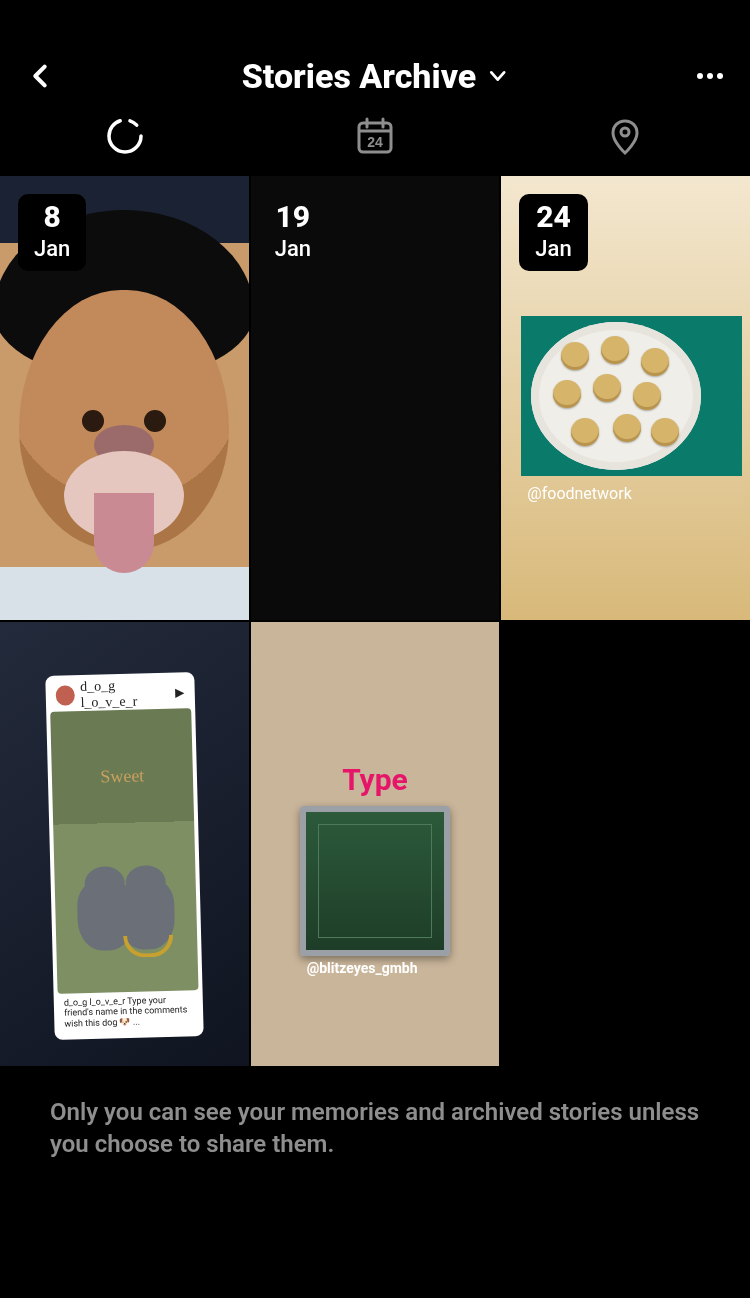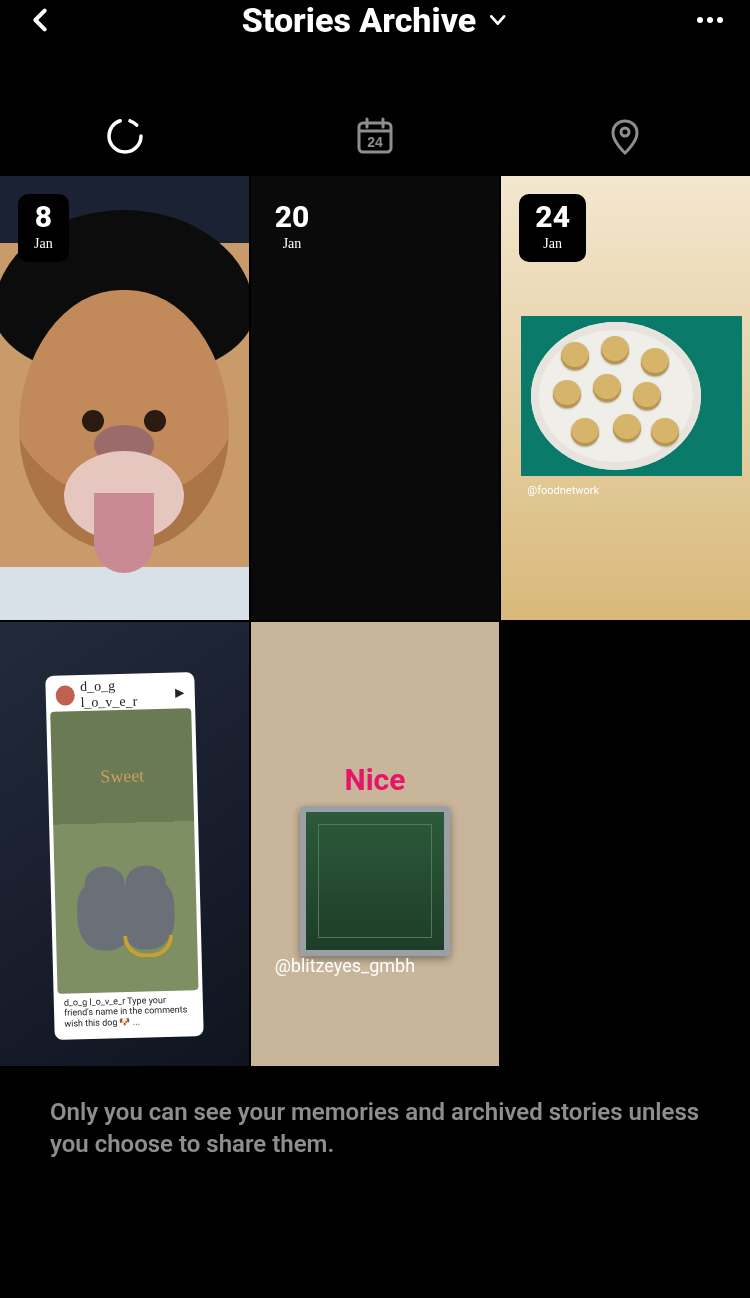--- a/index.html
+++ b/index.html
@@ -6,21 +6,21 @@
   html, body {
     width: 750px;
     height: 1298px;
     background: #000;
     font-family: -apple-system, BlinkMacSystemFont, "Segoe UI", Roboto, Helvetica, Arial, sans-serif;
     color: #fff;
     overflow: hidden;
   }
   .header {
     display: flex;
-    align-items: flex-start;
+    align-items: flex-end;
     height: 96px;
     padding: 0 20px;
     position: relative;
   }
   .back-btn {
     width: 40px; height: 40px;
     display: flex; align-items: center; justify-content: center;
   }
   .title-wrap {
     position: absolute;
@@ -70,21 +70,21 @@
     top: 18px;
     left: 18px;
     background: #000;
     border-radius: 10px;
     padding: 8px 16px 10px;
     text-align: center;
     z-index: 10;
   }
   .date-badge.transparent { background: transparent; padding: 8px 6px; }
   .date-day { font-size: 30px; font-weight: 800; line-height: 1; }
-  .date-month { font-size: 14px; font-weight: 500; margin-top: 4px; font-family: Liberation Serif, serif; }
+  .date-month { font-size: 22px; font-weight: 500; margin-top: 4px; }
 
   
   .t1 { background: linear-gradient(#1a2233 0 15%, #c99a6a 15% 88%, #d8e0e8 88% 100%); }
   .dog-face {
     position: absolute; left: 50%; top: 55%; transform: translate(-50%,-50%);
     width: 210px; height: 260px;
     background: radial-gradient(circle at 50% 35%, #c28a5a 0 60%, #ab7545 60% 100%);
     border-radius: 50% 50% 48% 48% / 55% 55% 48% 48%;
   }
   .dog-hat {
@@ -109,21 +109,21 @@
   .food-card {
     position: absolute; left: 20px; right: 8px; top: 140px; height: 160px;
     background: #0a7a6a;
   }
   .food-plate {
     position:absolute; left:10px; top:6px; width:170px; height:148px;
     background:#f0eee8; border-radius:50%;
     box-shadow: inset 0 0 0 8px #e6e4dd;
   }
   .biscuit { width:28px; height:28px; background:#d6b46a; border-radius:50%; box-shadow: inset 0 -3px 0 #b8944e, 0 1px 2px rgba(0,0,0,.3); position:absolute; }
-  .food-credit { position:absolute; left:26px; top:308px; font-size:11px; color:#fff; }
+  .food-credit { position:absolute; left:26px; top:308px; font-size:16px; color:#fff; }
 
   
   .t4 { background: #cfd5dc; }
   .t4-text { position:absolute; top:82px; left:0; right:0; text-align:center; font-family: Georgia, "Times New Roman", serif; font-style: italic; font-size: 30px; color:#1a1a1a; }
   .house-img {
     position:absolute; left:22px; right:22px; top:128px; height:218px;
     background: linear-gradient(#aeb9c2 0 38%, #745f4c 38% 62%, #3a4032 62% 82%, #1d2c33 82% 100%);
     border-radius: 2px;
   }
   .house-multi { position:absolute; top:8px; right:8px; width:26px; height:26px; background:#f5f5f5; border-radius:4px; }
@@ -153,21 +153,21 @@
   
   .t6 { background:#c9b59a; }
   .nice-text { position:absolute; top:140px; left:0; right:0; text-align:center; font-size:30px; font-weight:700; color:#e6156a; }
   .cpu {
     position:absolute; left:50%; top:55%; transform:translate(-50%,-40%);
     width:150px; height:150px; background:linear-gradient(#2c5a3a,#1e3d28);
     border:6px solid #9aa0a6; border-radius:4px;
     box-shadow: 0 3px 8px rgba(0,0,0,.4);
   }
   .cpu::before { content:""; position:absolute; inset:12px; border:1px solid #4d7a58; }
-  .t6-credit { position:absolute; left:24px; bottom:90px; font-size:18px; color:#fff; font-weight:400; }
+  .t6-credit { position:absolute; left:56px; bottom:90px; font-size:14px; color:#fff; font-weight:700; }
 
   .footer-note {
     position: absolute;
     left: 0; right: 0;
     top: 1096px;
     padding: 0 50px;
     color: #8e8e8e;
     font-size: 24px;
     font-weight: 600;
     line-height: 1.35;
@@ -230,21 +230,21 @@
       <div class="dog-tongue"></div>
     </div>
     <div class="date-badge">
       <div class="date-day">8</div>
       <div class="date-month">Jan</div>
     </div>
   </div>
 
   <div class="tile t2">
     <div class="date-badge transparent">
-      <div class="date-day">20</div>
+      <div class="date-day">19</div>
       <div class="date-month">Jan</div>
     </div>
   </div>
 
   <div class="tile t3">
     <div class="food-card">
       <div class="food-plate">
         <div class="biscuit" style="left:30px; top:20px;"></div>
         <div class="biscuit" style="left:70px; top:14px;"></div>
         <div class="biscuit" style="left:110px; top:26px;"></div>
@@ -275,20 +275,20 @@
         <div class="sweet-text">Sweet</div>
         <div class="puppy p1"></div>
         <div class="puppy p2"></div>
         <div class="gold-chain"></div>
       </div>
       <div class="repost-caption">d_o_g l_o_v_e_r  Type your friend's name in the comments wish this dog 🐶 ...</div>
     </div>
   </div>
 
   <div class="tile t6">
-    <div class="nice-text">Nice</div>
+    <div class="nice-text">Type</div>
     <div class="cpu"></div>
     <div class="t6-credit">@blitzeyes_gmbh</div>
   </div>
 
 </div>
 
 <div class="footer-note">Only you can see your memories and archived stories unless you choose to share them.</div>
 
 </body></html>

